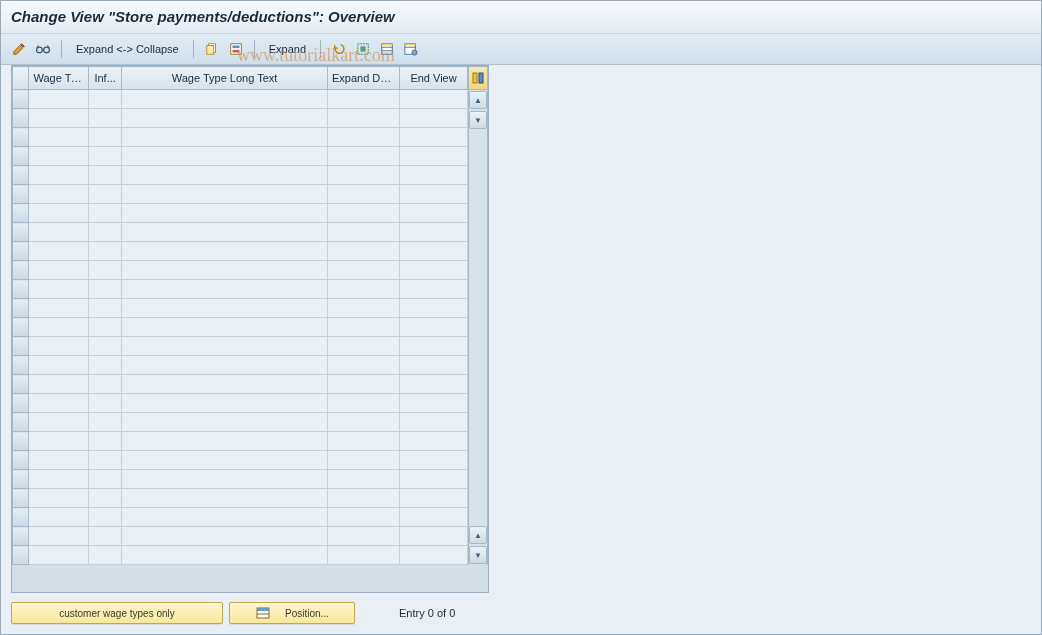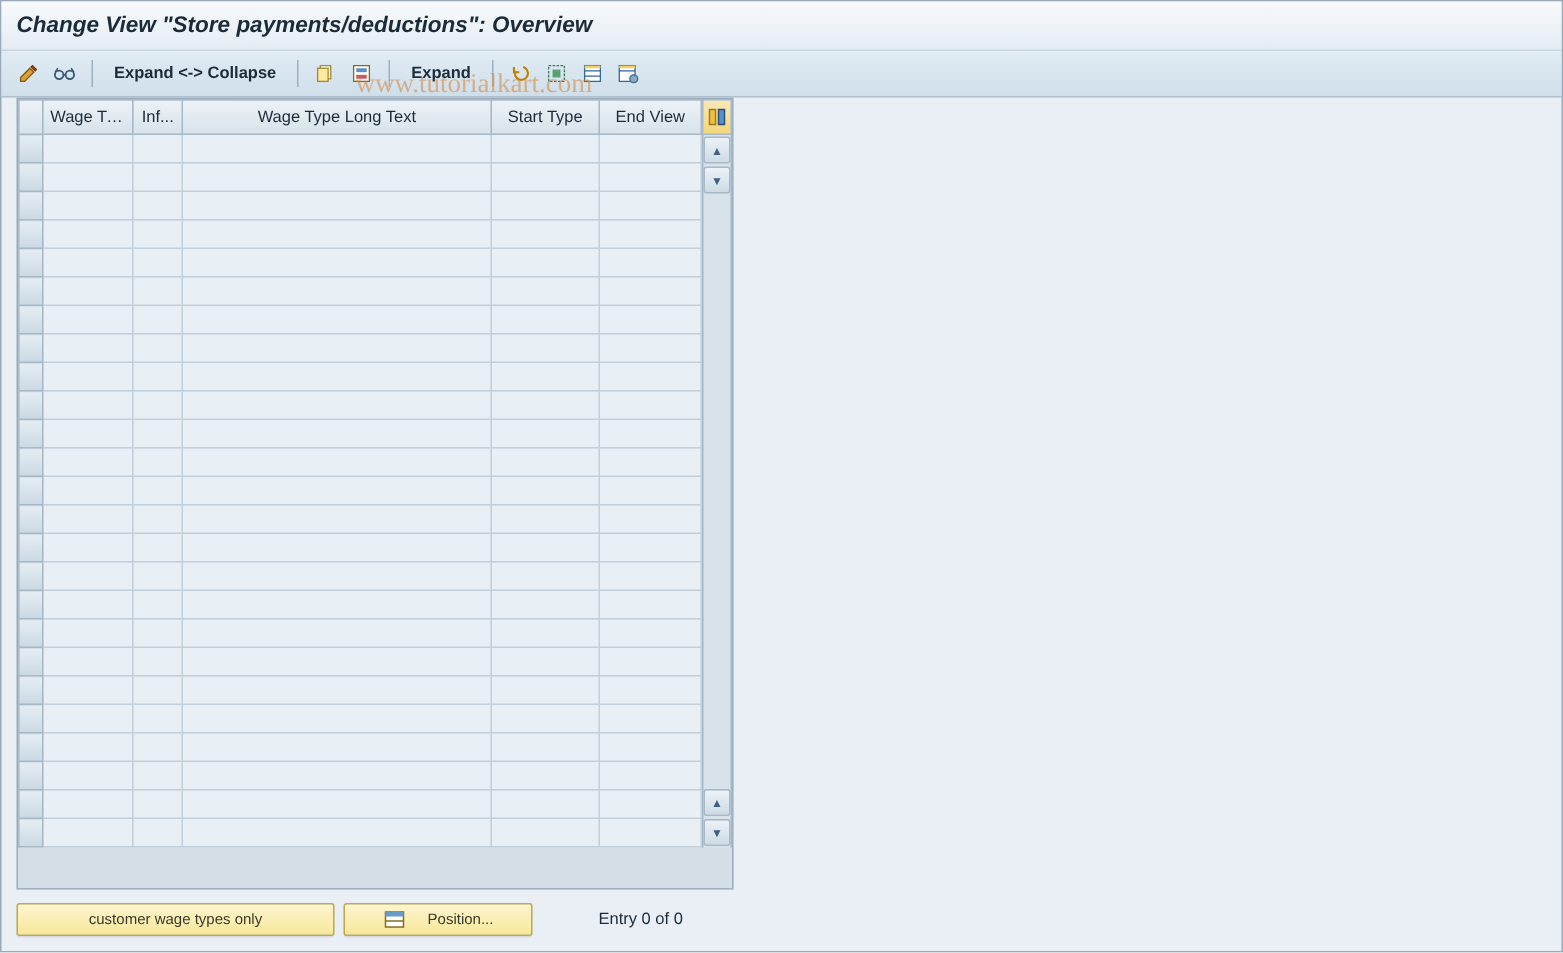--- a/index.html
+++ b/index.html
@@ -49,21 +49,20 @@
     cursor: pointer;
     border-radius: 2px;
   }
   .tb-text-btn {
     padding: 2px 6px;
     font-size: 11px;
     color: #1b2b3a;
     cursor: pointer;
     border-radius: 2px;
     white-space: nowrap;
-    font-weight: bold;
   }
   .sep {
     width: 1px;
     height: 18px;
     background: #9fb1c0;
     margin: 0 4px;
   }
 
   
   .content {
@@ -270,21 +269,21 @@
               <col style="width: 200px;">
               <col style="width: 70px;">
               <col style="width: 66px;">
             </colgroup>
           <thead>
               <tr id="hdr">
                 <th></th>
                 <th>Wage Ty...</th>
                 <th>Inf...</th>
                 <th>Wage Type Long Text</th>
-                <th>Start Type</th>
+                <th>Expand Date</th>
                 <th>End View</th>
               </tr>
             </thead>
           <tbody id="tbody">
               <tr>
                 <td class="rowsel"></td>
                 <td></td>
                 <td></td>
                 <td></td>
                 <td></td>

